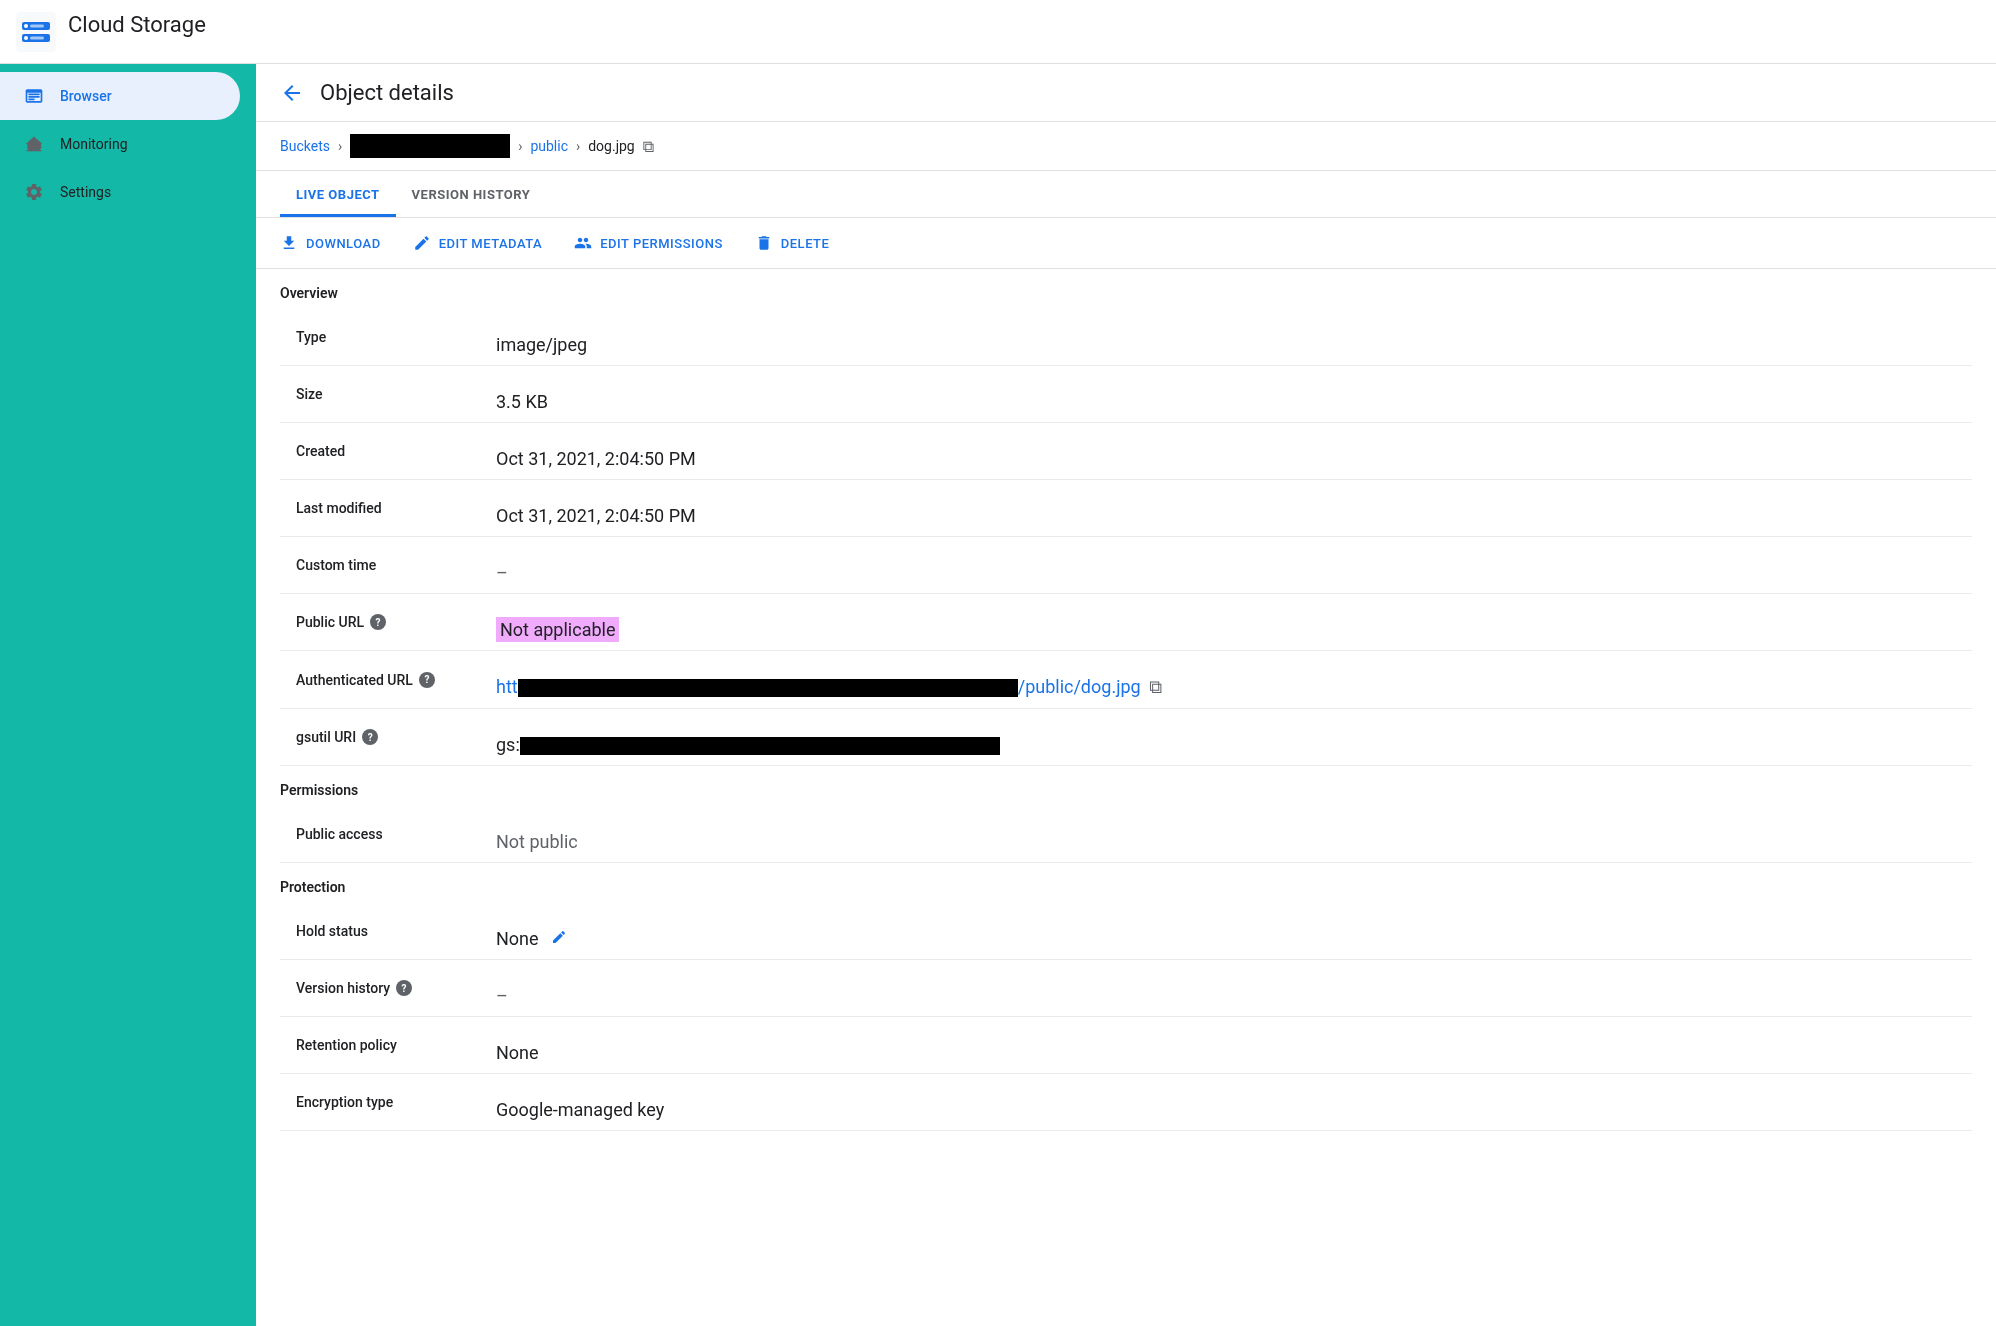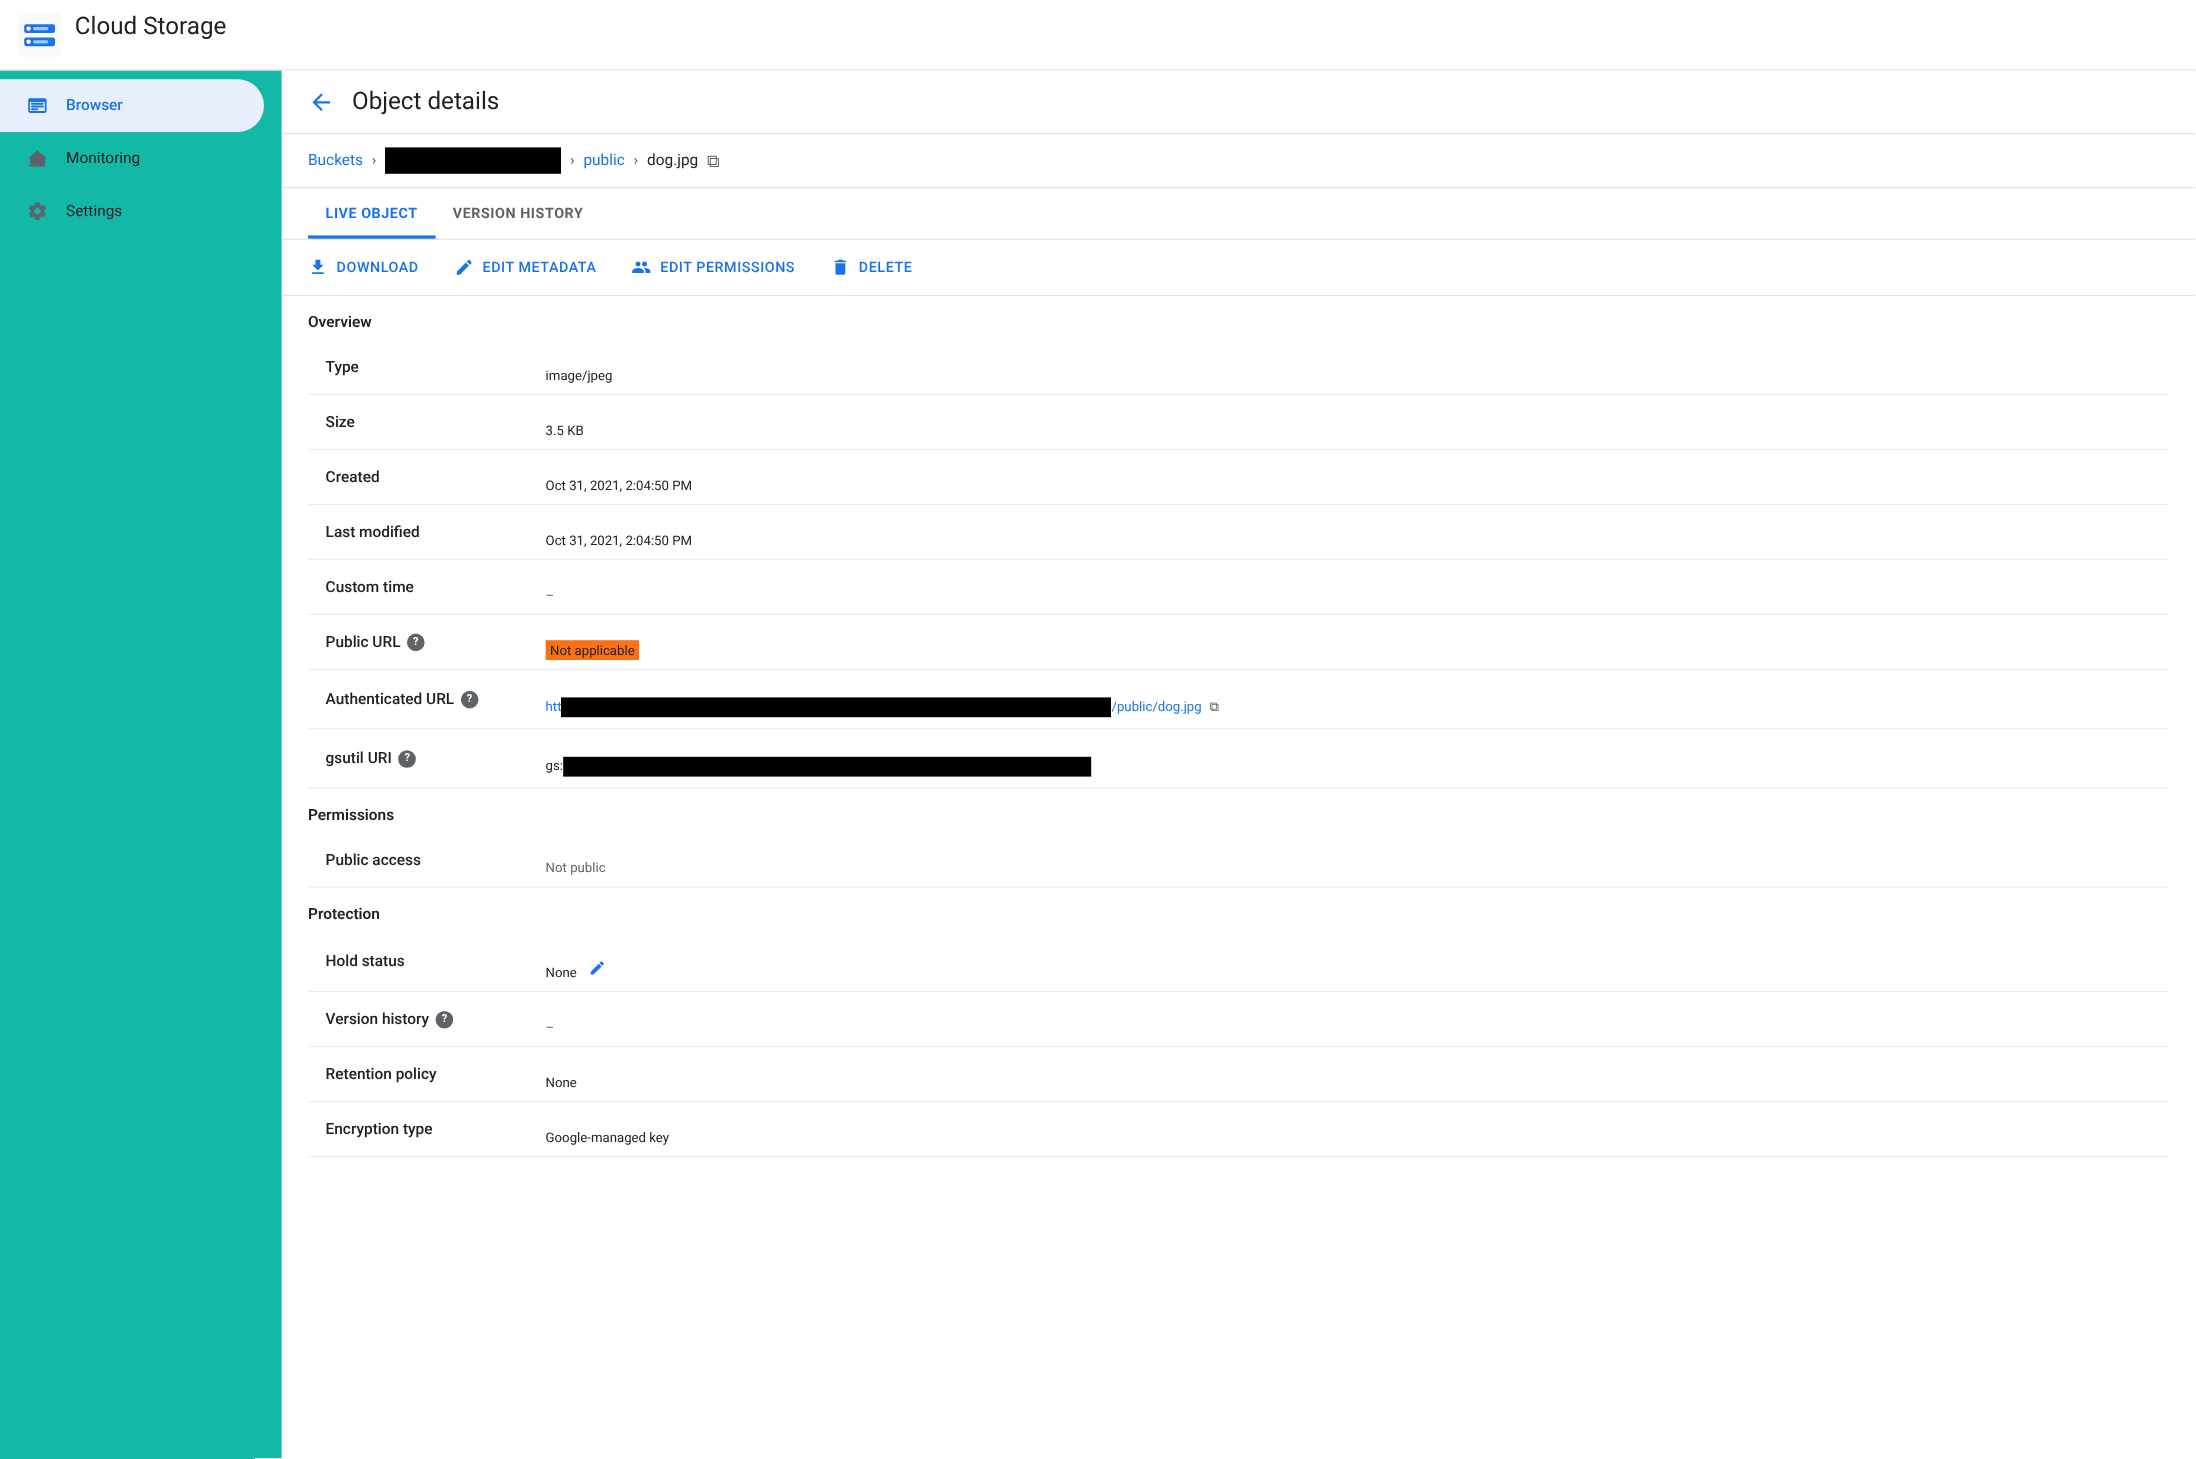--- a/index.html
+++ b/index.html
@@ -171,21 +171,21 @@
       width: 200px;
       font-size: 14px;
       font-weight: 500;
       color: #202124;
       display: flex;
       align-items: center;
       gap: 6px;
     }
     .detail-value {
       flex: 1;
-      font-size: 12px;
+      font-size: 18px;
       color: #202124;
       margin-top: 15px;
     }
     .detail-value.link { color: #1a73e8; cursor: pointer; }
     .detail-value.muted { color: #5f6368; }
 
     .help-icon {
       width: 16px;
       height: 16px;
       background: #5f6368;
@@ -373,21 +373,21 @@
         </div>
         <div class="detail-value muted">–</div>
       </div>
 
       <div class="detail-row">
         <div class="detail-label">
           <span>Public URL</span>
           <span class="help-icon">?</span>
         </div>
         <div class="detail-value">
-          <span style="background:#f97316; padding: 2px 4px;">Not applicable</span>
+          <span style="background:#f0abfc; padding: 2px 4px;">Not applicable</span>
         </div>
       </div>
 
       <div class="detail-row">
         <div class="detail-label">
           <span>Authenticated URL</span>
           <span class="help-icon">?</span>
         </div>
         <div class="detail-value link">
           <span>htt</span><span style="background:#000;display:inline-block;width:500px;height:18px;vertical-align:middle;"></span><span>/public/dog.jpg</span>

